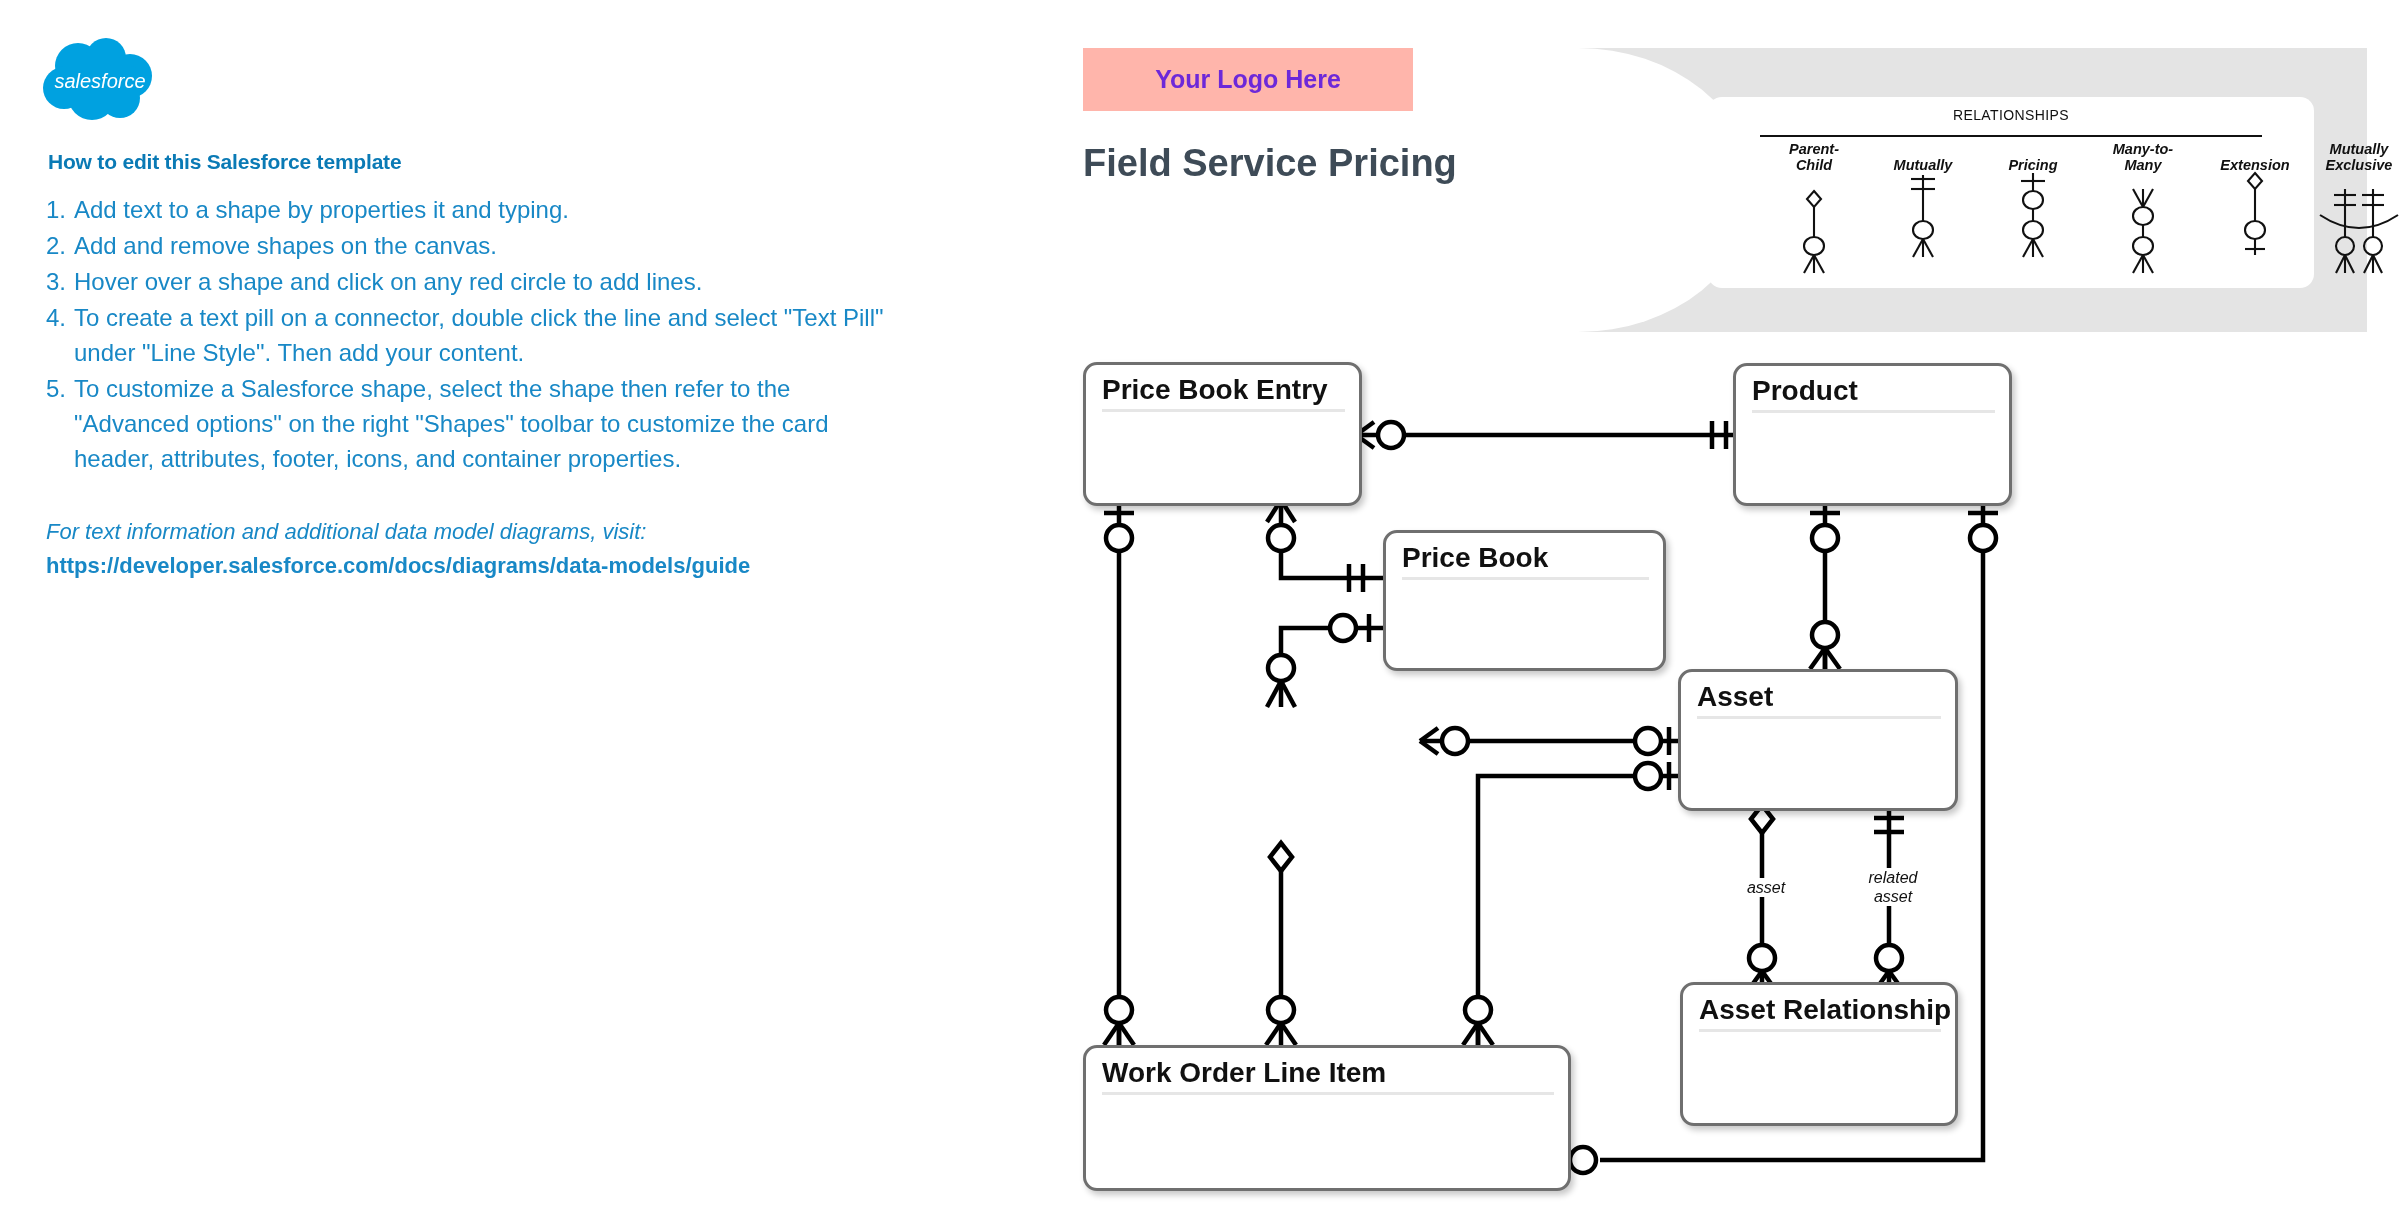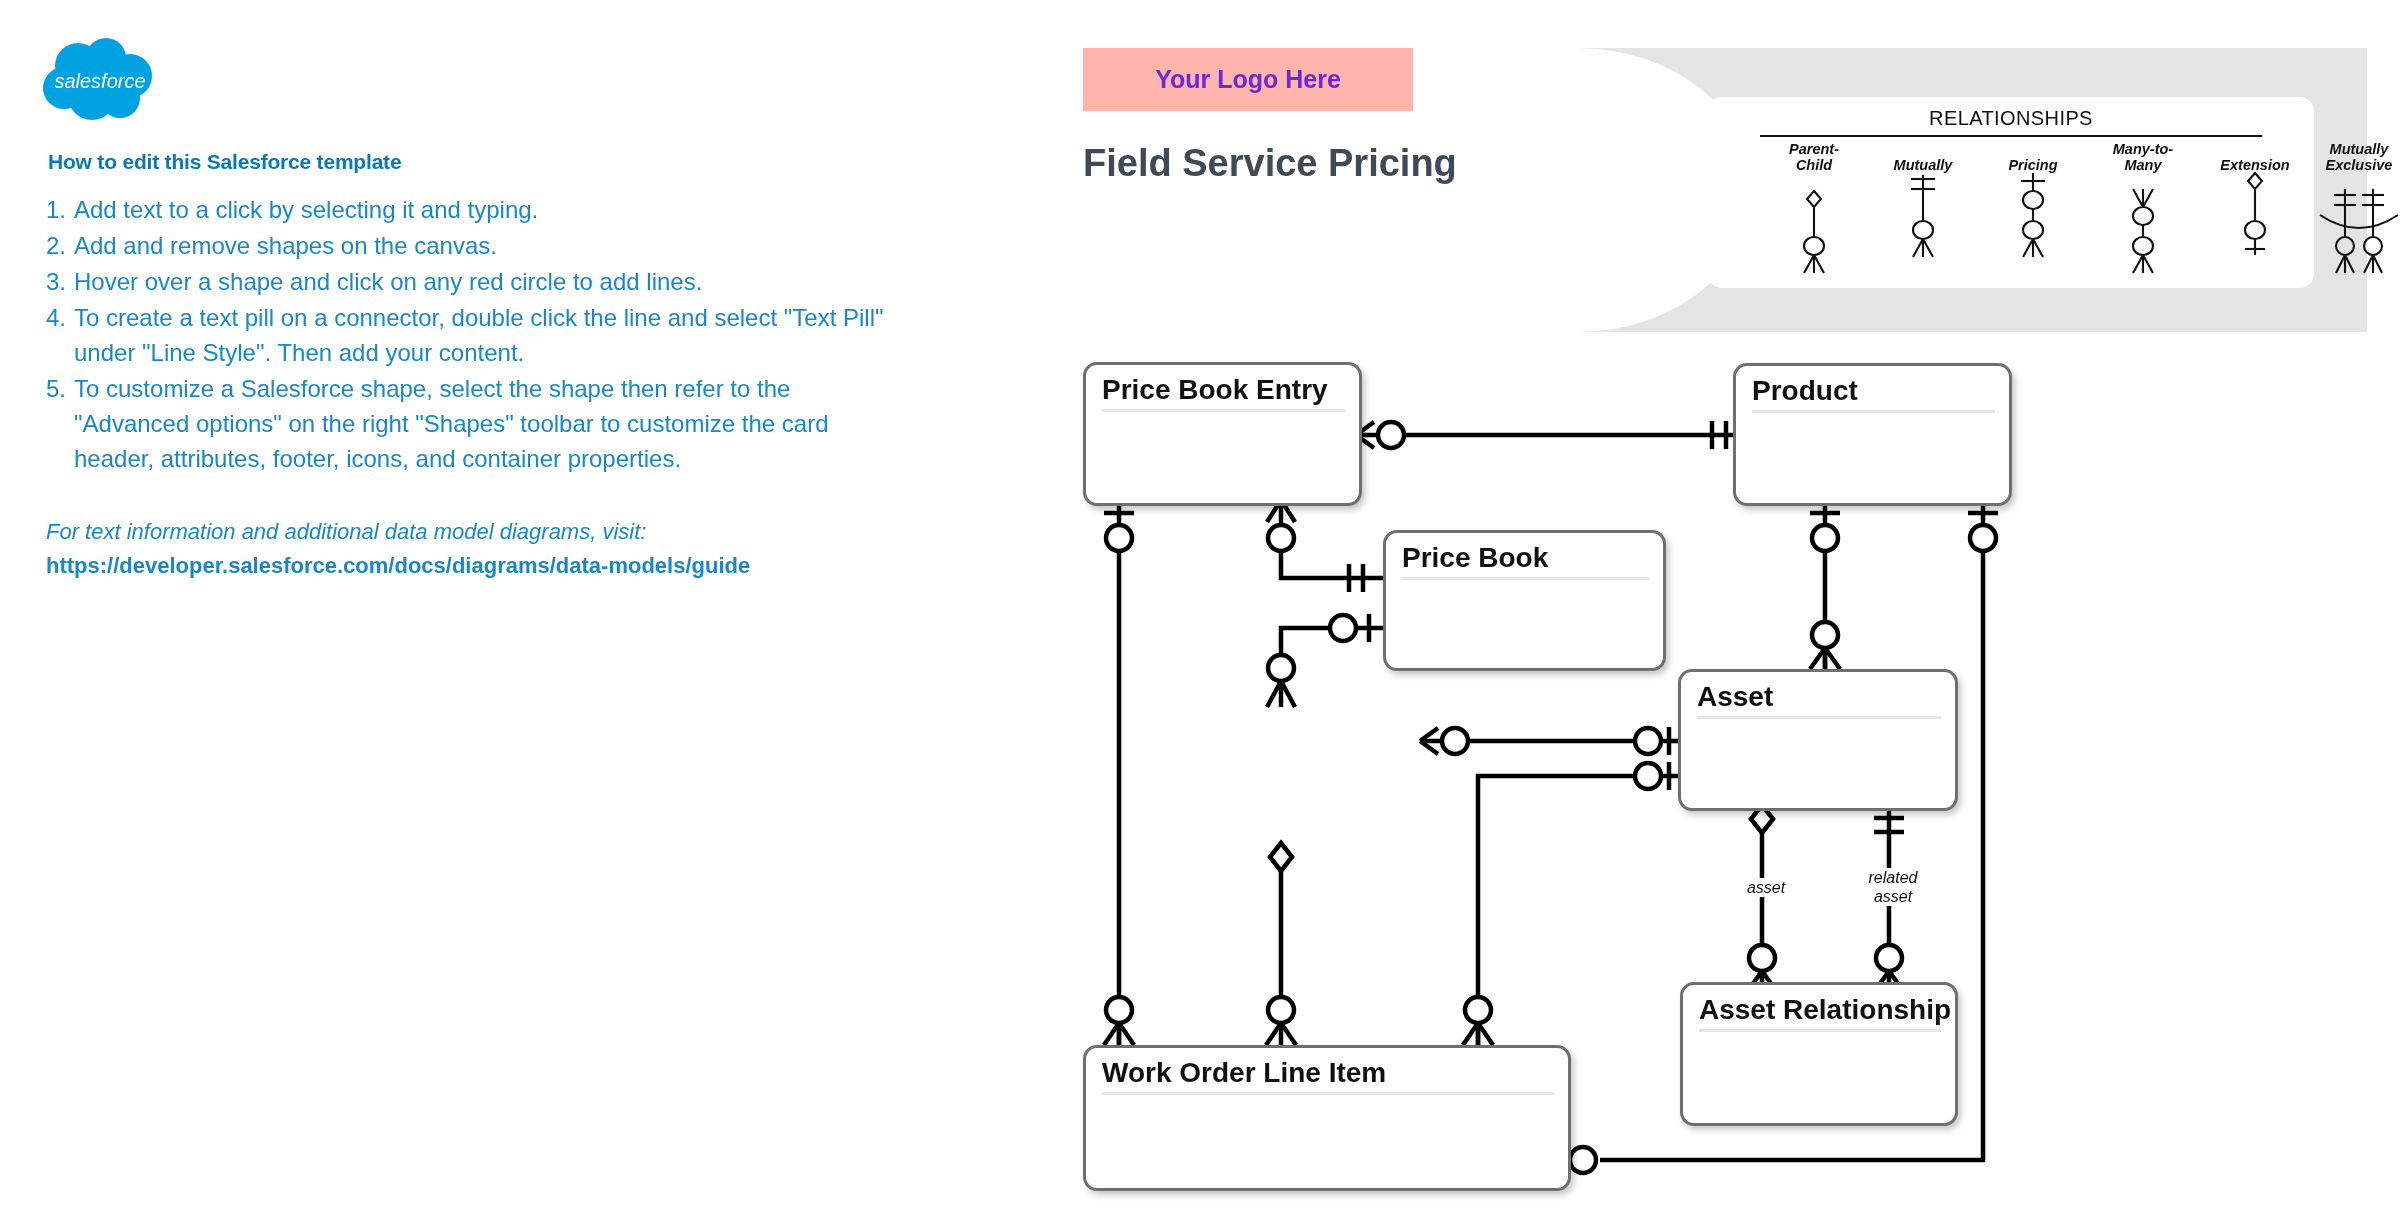--- a/index.html
+++ b/index.html
@@ -56,21 +56,21 @@
     background:#ffffff;
     border-top-right-radius:175px 142px;
     border-bottom-right-radius:175px 142px;
   }
   .legend-card{
     position:absolute;left:1708px;top:97px;width:606px;height:191px;
     background:#fff;border-radius:14px;
   }
   .legend-title{
     position:absolute;left:0;top:10px;width:100%;text-align:center;
-    font-size:20px;color:#111;letter-spacing:0.4px;
+    font-size:14px;color:#111;letter-spacing:0.4px;
   }
   .legend-rule{
     position:absolute;left:52px;top:38px;width:502px;height:2px;background:#111;
   }
   .legend-cols{position:absolute;left:0;top:44px;width:100%;height:140px;}
   .legend-col{position:absolute;top:0;text-align:center;}
   .legend-lab{
     font-size:14.5px;font-style:italic;font-weight:bold;color:#111;
     line-height:16px;white-space:pre-line;
   }
@@ -116,21 +116,21 @@
         </g>
         <text x="60" y="52" text-anchor="middle" fill="#ffffff" font-family="Liberation Sans, sans-serif" font-size="20" font-style="italic" font-weight="500">salesforce</text>
       </svg>
     </div>
 
     <div class="howto-title">How to edit this Salesforce template</div>
 
     <div class="howto-list">
       <div class="howto-item">
         <span class="howto-num">1.</span>
-        <span class="howto-text">Add text to a click by selecting it and typing.</span>
+        <span class="howto-text">Add text to a shape by properties it and typing.</span>
       </div>
       <div class="howto-item">
         <span class="howto-num">2.</span>
         <span class="howto-text">Add and remove shapes on the canvas.</span>
       </div>
       <div class="howto-item">
         <span class="howto-num">3.</span>
         <span class="howto-text">Hover over a shape and click on any red circle to add lines.</span>
       </div>
       <div class="howto-item">

